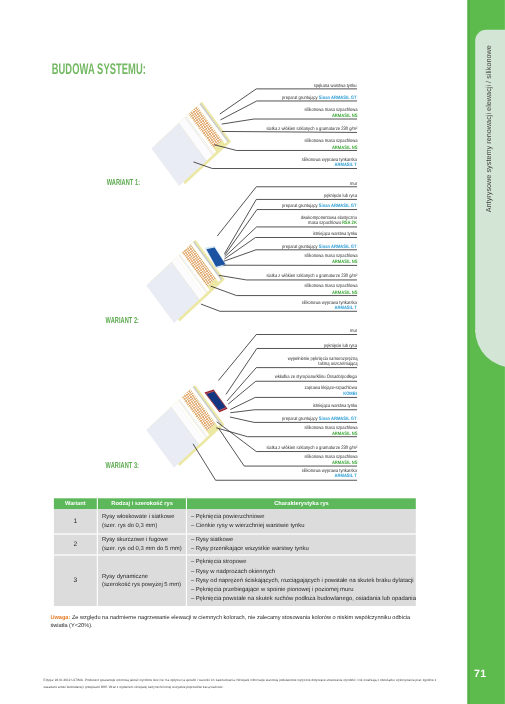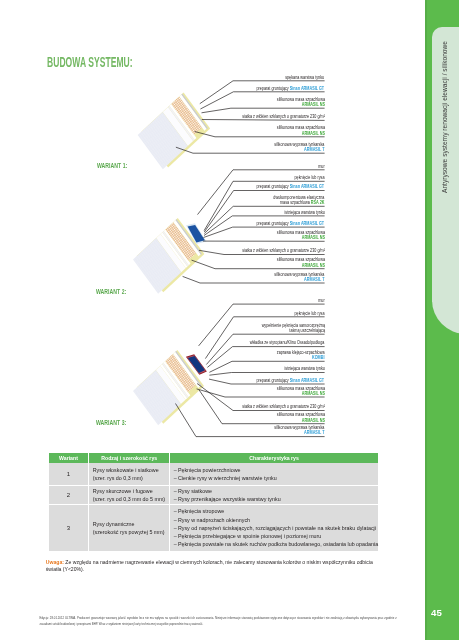--- a/index.html
+++ b/index.html
@@ -58,21 +58,21 @@
           color:#4a4a4a;text-align:justify;transform-origin:0 0;}
 </style>
 </head>
 <body>
 
 <div id="page">
 <div class="side-green"></div>
 <div class="side-edge"></div>
 <div class="side-panel"></div>
 <div class="side-label">Antyrysowe systemy renowacji elewacji / silikonowe</div>
-<div class="side-pagenum">45</div>
+<div class="side-pagenum">71</div>
 <div class="headline">BUDOWA SYSTEMU:</div>
 <svg class="art" width="459" height="640" viewBox="0 0 459 640">
 <defs>
 <pattern id="meshpat" width="1.9" height="1.9" patternUnits="userSpaceOnUse" patternTransform="rotate(53.6)">
  <rect width="1.9" height="1.9" fill="#fffdf9"></rect>
  <path d="M0 0.3 H1.9 M0.3 0 V1.9" stroke="#dc9a58" stroke-width="0.58"></path>
 </pattern>
 <pattern id="wallpat" width="4.6" height="2.3" patternUnits="userSpaceOnUse" patternTransform="rotate(53.6)">
  <rect width="4.6" height="2.3" fill="#eceef5"></rect>
  <path d="M0 0 H4.6 M0 1.15 H4.6 M0 0 V1.15 M2.3 1.15 V2.3" stroke="#e3e6f0" stroke-width="0.3" fill="none"></path>

